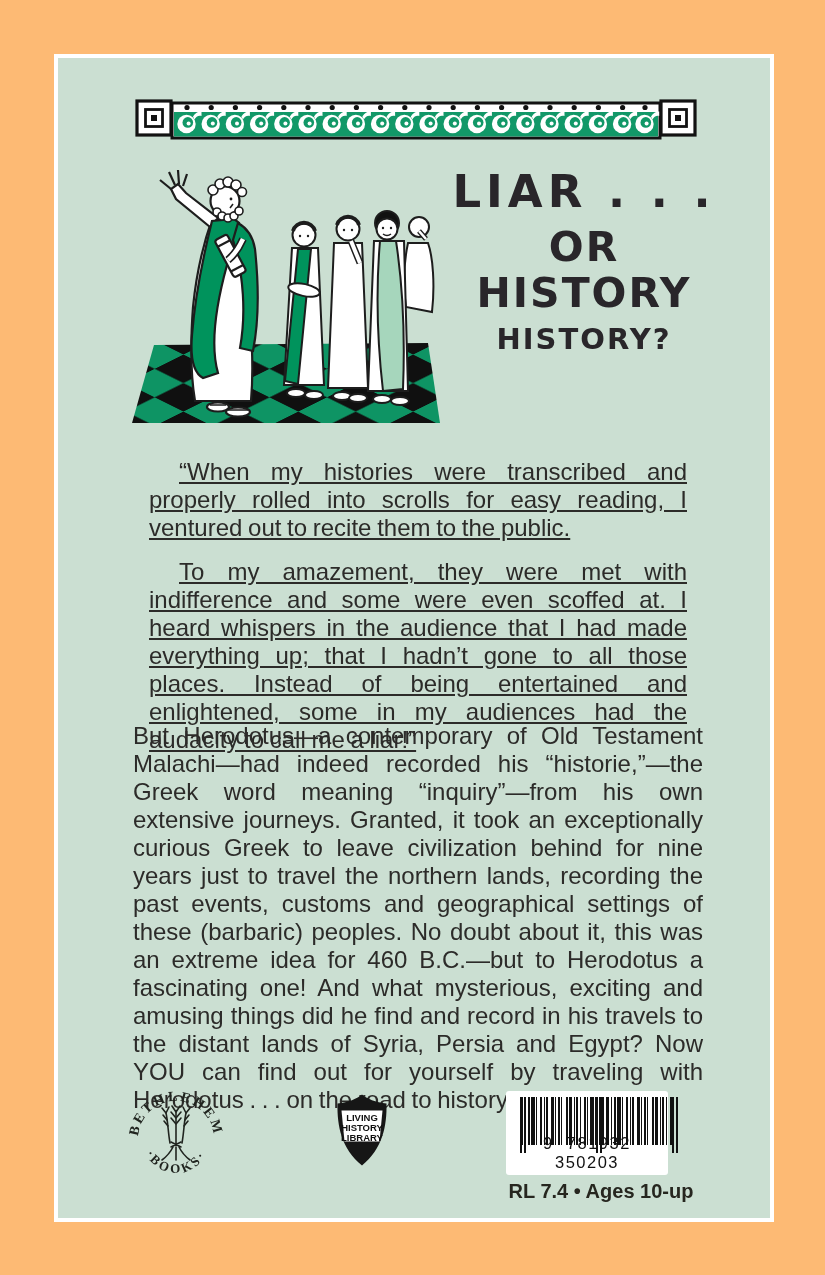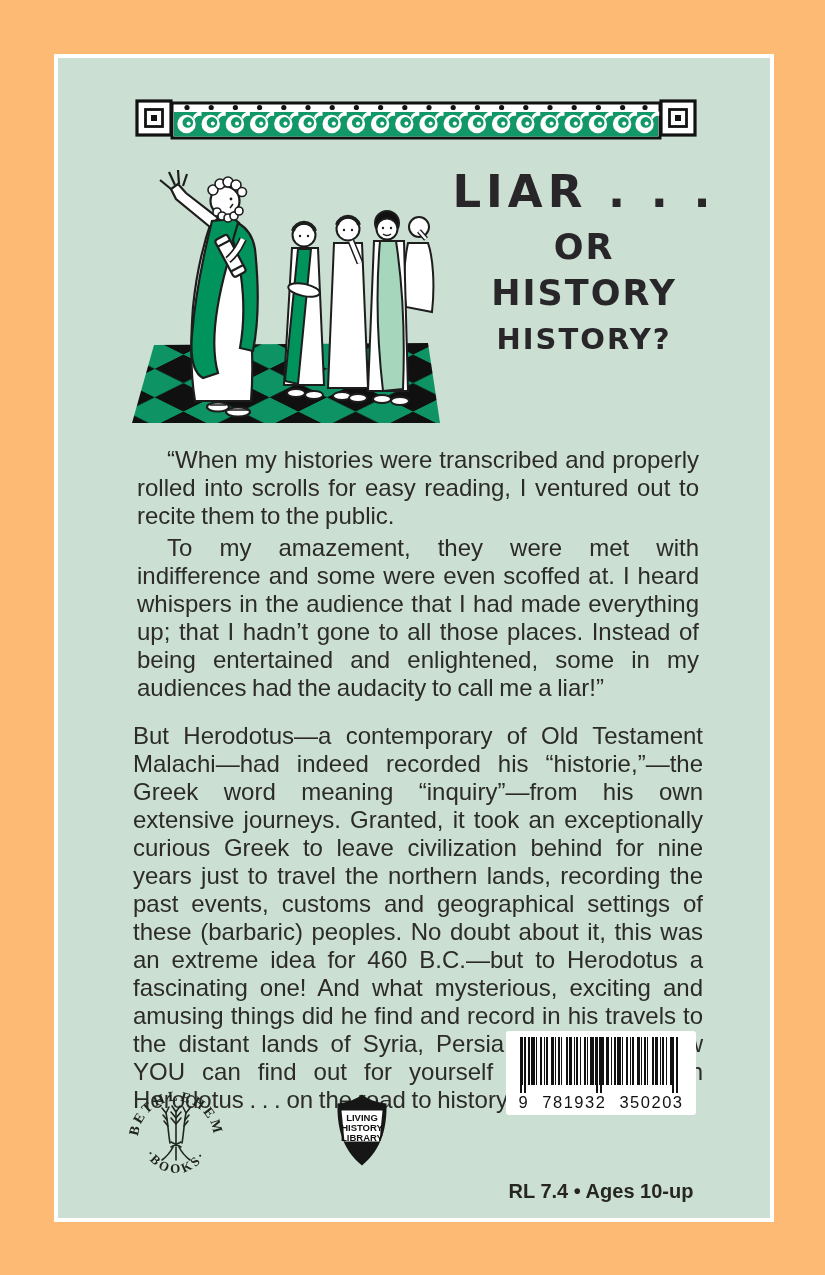--- a/index.html
+++ b/index.html
@@ -7,36 +7,36 @@
   .cover{position:relative;width:825px;height:1275px;background:#fdba74;overflow:hidden;}
   .white-frame{position:absolute;left:54px;top:54px;right:51px;bottom:53px;background:#ffffff;}
   .panel{position:absolute;left:58px;top:58px;right:55px;bottom:57px;background:#CBDFD2;}
 
   .wave-border{position:absolute;left:135px;top:98px;}
   .illustration{position:absolute;left:126px;top:155px;}
 
   .title-block{position:absolute;left:438px;top:168px;width:292px;text-align:center;
       color:#29262A;font-family:"DejaVu Sans",sans-serif;font-weight:bold;}
   .title-l1{font-size:45px;letter-spacing:5px;line-height:48px;margin-bottom:12px;white-space:nowrap;}
-  .title-l2,.title-l3,.title-l4{font-size:35px;letter-spacing:2px;line-height:38px;margin-bottom:8px;}
+  .title-l2,.title-l3,.title-l4{font-size:41px;letter-spacing:2px;line-height:38px;margin-bottom:8px;}
   .title-l5{font-size:29px;letter-spacing:2px;line-height:38px;}
 
   .quote-block{position:absolute;left:133px;top:442px;width:570px;color:#2C2B29;
       font-size:24px;line-height:28px;text-align:justify;word-spacing:-1px;}
-  .quote-block p{margin:4px;text-indent:30px;}
+  .quote-block p{margin:16px;text-indent:30px;text-decoration:underline;}
   .attribution{margin-top:8px;text-align:right;text-indent:0;}
 
   .body-block{position:absolute;left:133px;top:722px;width:570px;color:#2C2B29;
       font-size:24px;line-height:28px;text-align:justify;word-spacing:-1px;}
   .body-block p{margin:0;}
 
   .publisher-logo{position:absolute;left:128px;top:1082px;}
   .series-shield{position:absolute;left:331px;top:1093px;}
 
-  .barcode-box{position:absolute;left:506px;top:1031px;width:190px;height:84px;
+  .barcode-box{position:absolute;left:506px;top:1091px;width:162px;height:84px;
       background:#ffffff;border-radius:3px;}
   .barcode-bars{position:absolute;left:8px;top:6px;}
   .isbn-number{position:absolute;left:0;bottom:3px;width:100%;text-align:center;
       color:#111;font-size:16.5px;letter-spacing:1.5px;word-spacing:7px;}
 
   .reading-level{position:absolute;left:506px;top:1180px;width:190px;text-align:center;
       color:#26261F;font-size:20px;font-weight:bold;}
 </style>
 </head>
 <body>

